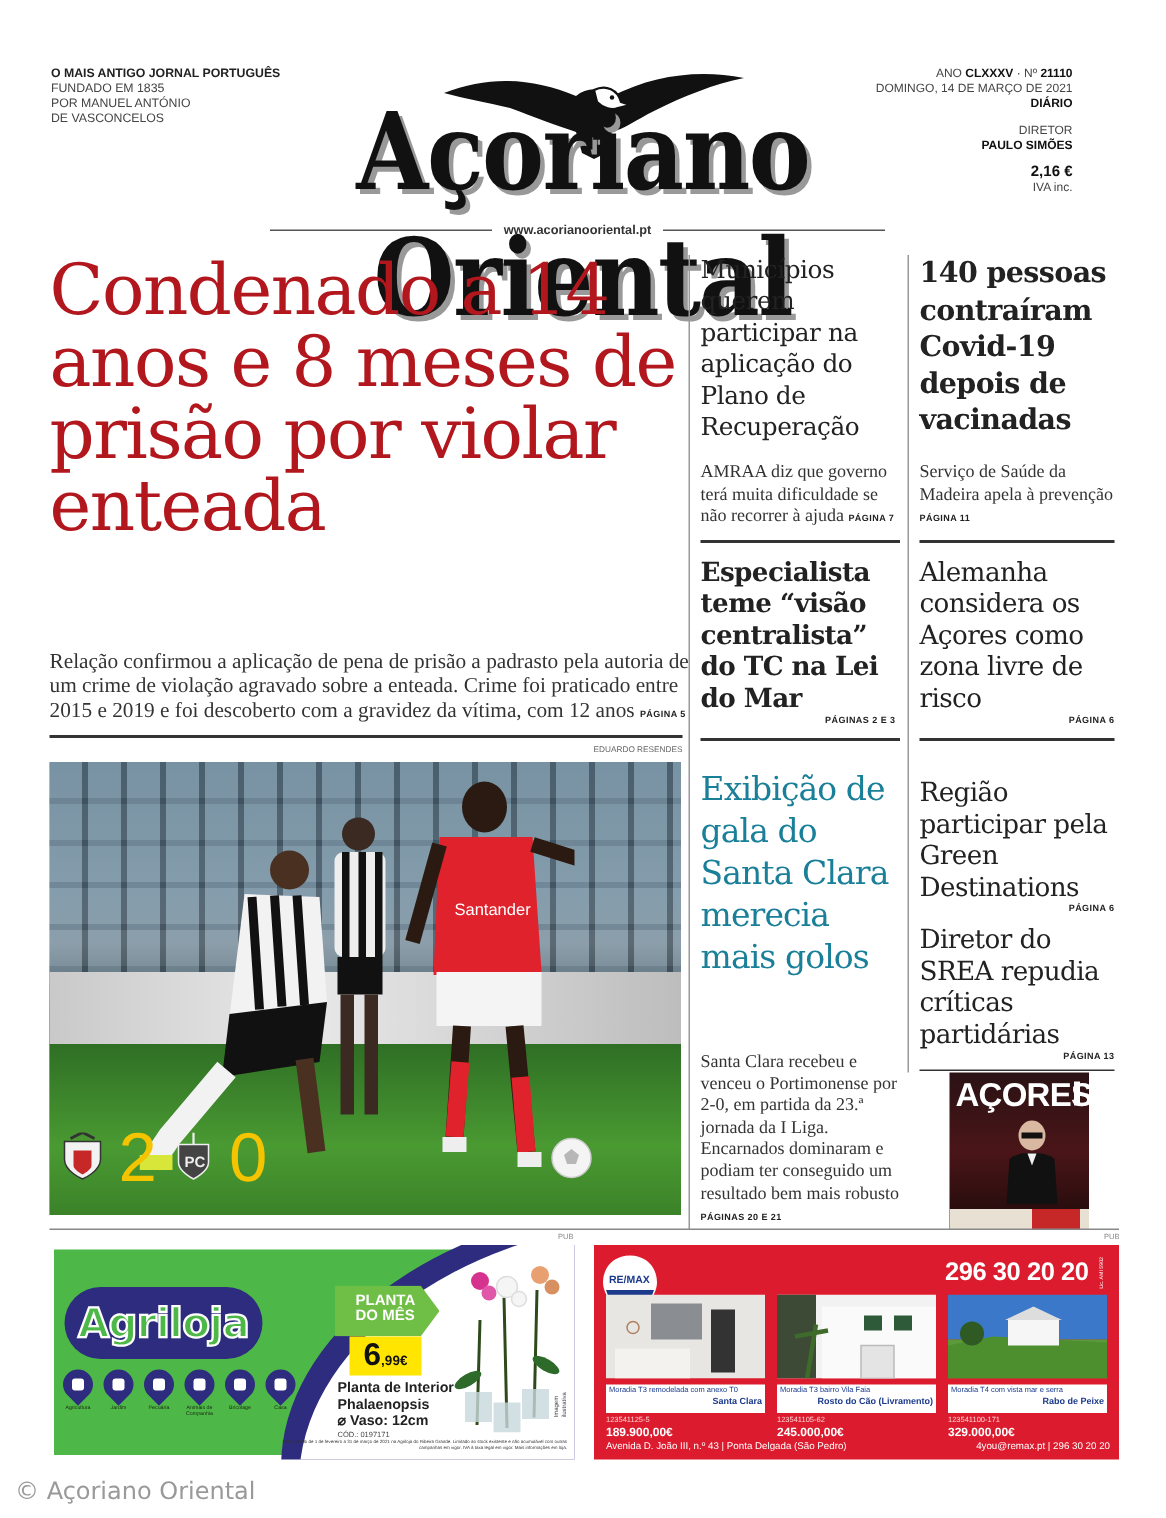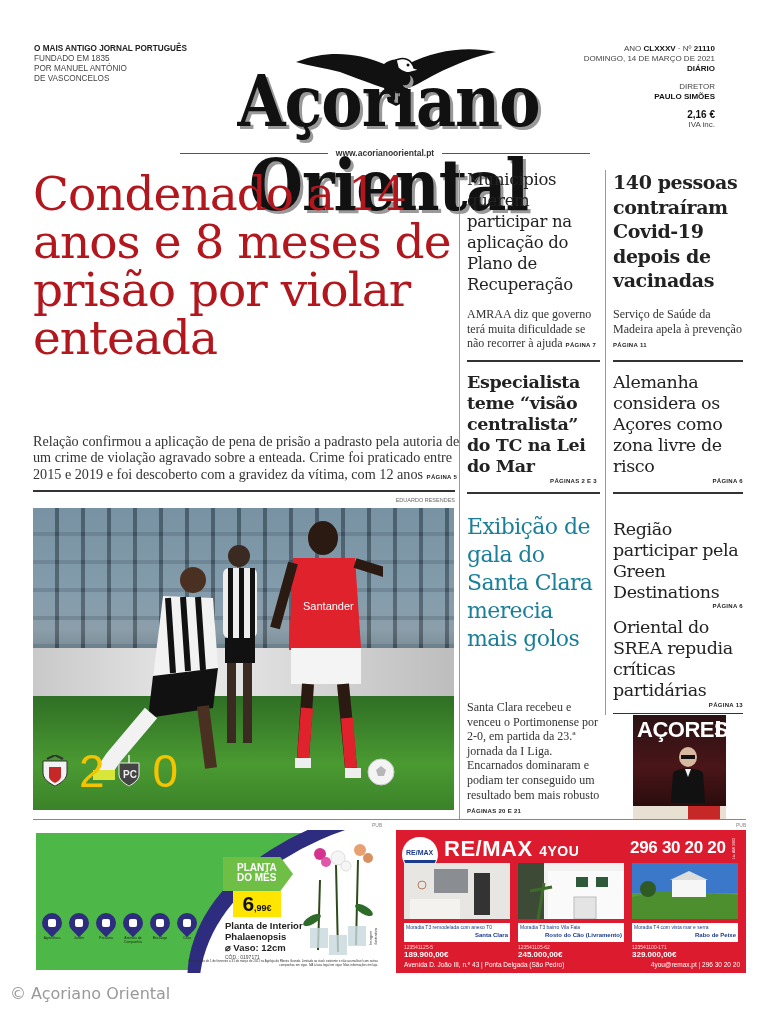--- a/index.html
+++ b/index.html
@@ -246,21 +246,21 @@
 
 <div class="abs col2 hl teal" style="top:513px;font-size:22px;line-height:28px;font-weight:normal;letter-spacing:-0.6px;">Exibição de gala do Santa Clara merecia mais golos</div>
 <div class="abs col2 blurb" style="top:700px;">
   <span>Santa Clara recebeu e venceu o Portimonense por 2-0, em partida da 23.ª jornada da I Liga. Encarnados dominaram e podiam ter conseguido um resultado bem mais robusto</span>
   <span class="pg">PÁGINAS 20 E 21</span>
 </div>
 
 <div class="abs col3 hl hl-reg" style="top:519px;">Região participar pela Green Destinations</div>
 <div class="abs col3 pg page-ref" style="top:603px;width:130px;">PÁGINA 6</div>
 
-<div class="abs col3 hl hl-reg" style="top:617px;">Oriental do SREA repudia críticas partidárias</div>
+<div class="abs col3 hl hl-reg" style="top:617px;">Diretor do SREA repudia críticas partidárias</div>
 <div class="abs col3 pg page-ref" style="top:702px;width:130px;">PÁGINA 13</div>
 <div class="abs col3 hrule" style="top:713px;width:130px;height:1px;"></div>
 
 <div class="abs magazine">
   <div class="mag-title">AÇORES</div>
   <div class="mag-bar"></div>
   <svg class="mag-man" viewBox="0 0 50 60">
     <ellipse cx="25" cy="14" rx="9" ry="10" fill="#d8b8a0"></ellipse>
     <rect x="18" y="12" width="14" height="4" fill="#111"></rect>
     <path d="M8 60 L10 30 C14 24 36 24 40 30 L42 60 Z" fill="#111"></path>
@@ -272,20 +272,23 @@
 </div>
 
 <div class="abs ad-rule" style="left:33px;top:819px;width:713px;"></div>
 <div class="abs pub-label" style="left:372px;top:822px;">PUB</div>
 <div class="abs pub-label" style="left:736px;top:822px;">PUB</div>
 
 <div class="abs agri">
   <div class="agri-green"></div>
   <div class="agri-swoosh"></div>
   <div class="agri-white"></div>
+  <div class="agri-logo">
+      <span>Agriloja</span>
+    </div>
   <div class="agri-icons">
     <div class="agri-ico">
         <div class="pin">
           <i></i>
         </div>
         <div class="lbl">Agricultura</div>
       </div>
     <div class="agri-ico">
         <div class="pin">
           <i></i>
@@ -347,24 +350,20 @@
   <div class="img-note" style="top:115px;">Imagem ilustrativa</div>
   <div class="pdm-fine">Preço válido de 1 de fevereiro a 31 de março de 2021 na Agriloja do Ribeira Grande. Limitado ao stock existente e não acumulável com outras campanhas em vigor. IVA à taxa legal em vigor. Mais informações em loja.</div>
 </div>
 
 <div class="abs remax">
   <svg class="rm-balloon" viewBox="0 0 38 46">
     <path d="M19 1 C30 1 37 9 37 19 C37 30 24 40 19 45 C14 40 1 30 1 19 C1 9 8 1 19 1 Z" fill="#fff"></path>
     <path d="M3 24 L35 24 C33 32 23 40 19 45 C15 40 5 32 3 24 Z" fill="#1b3a8c"></path>
     <text x="5" y="19" font-family="Liberation Sans, sans-serif" font-weight="bold" font-size="7" fill="#1b3a8c">RE/MAX</text>
   </svg>
-  <div class="rm-title">
-    <span>RE/MAX</span>
-    <small>4YOU</small>
-  </div>
   <div class="rm-phone">296 30 20 20</div>
   <div class="rm-lic">Lic. AMI 5902</div>
 
   <div class="rm-card" style="left:8px;">
     <svg class="rm-img" viewBox="0 0 106 56">
       <rect width="106" height="56" fill="#e8e6e2"></rect>
         <rect x="30" y="6" width="34" height="24" fill="#8a8e92"></rect>
         <rect x="70" y="10" width="16" height="42" fill="#333"></rect>
       <rect x="6" y="36" width="50" height="20" fill="#f4f2ee"></rect>
         <circle cx="18" cy="22" r="4" fill="none" stroke="#b08060"></circle>

